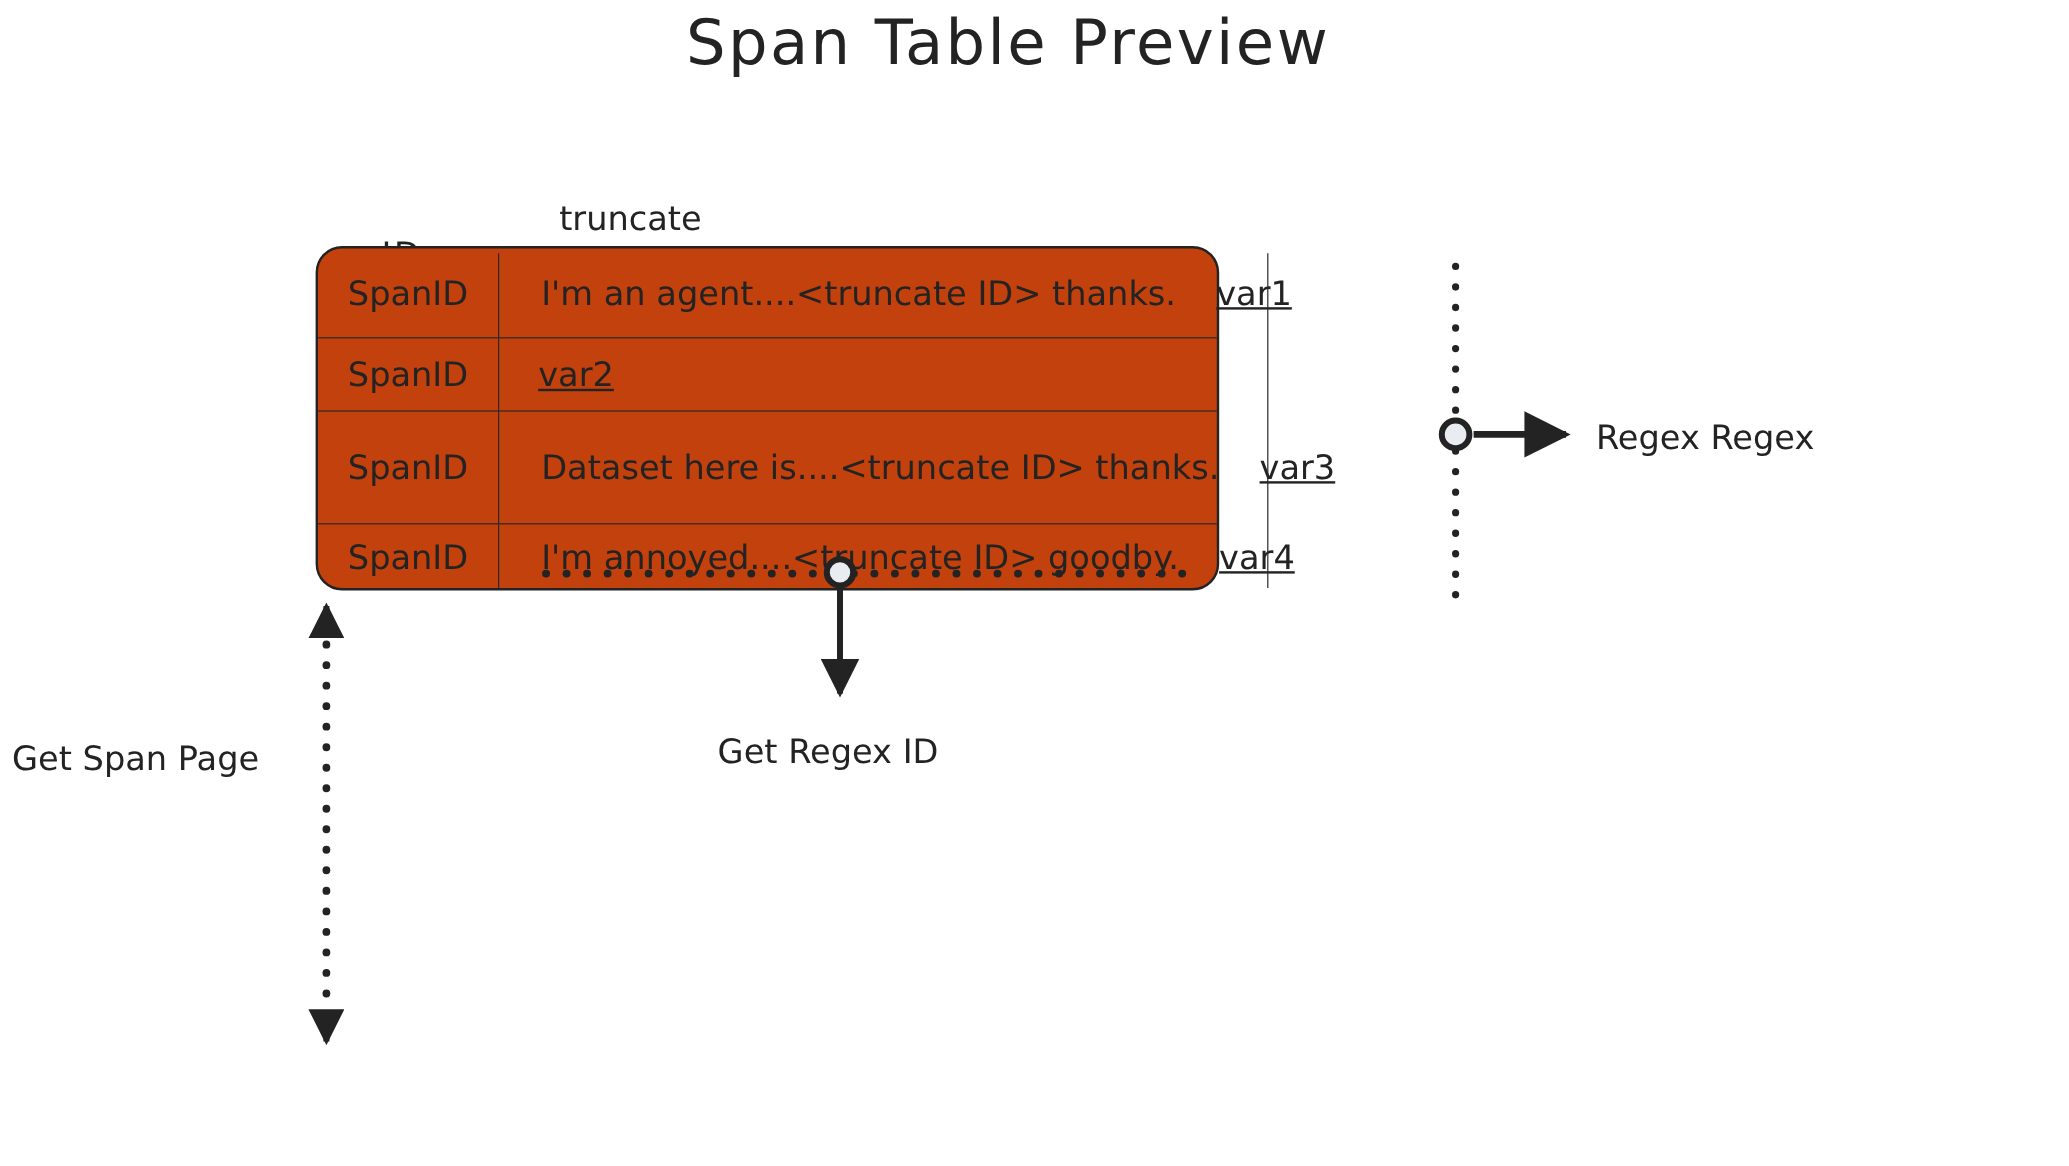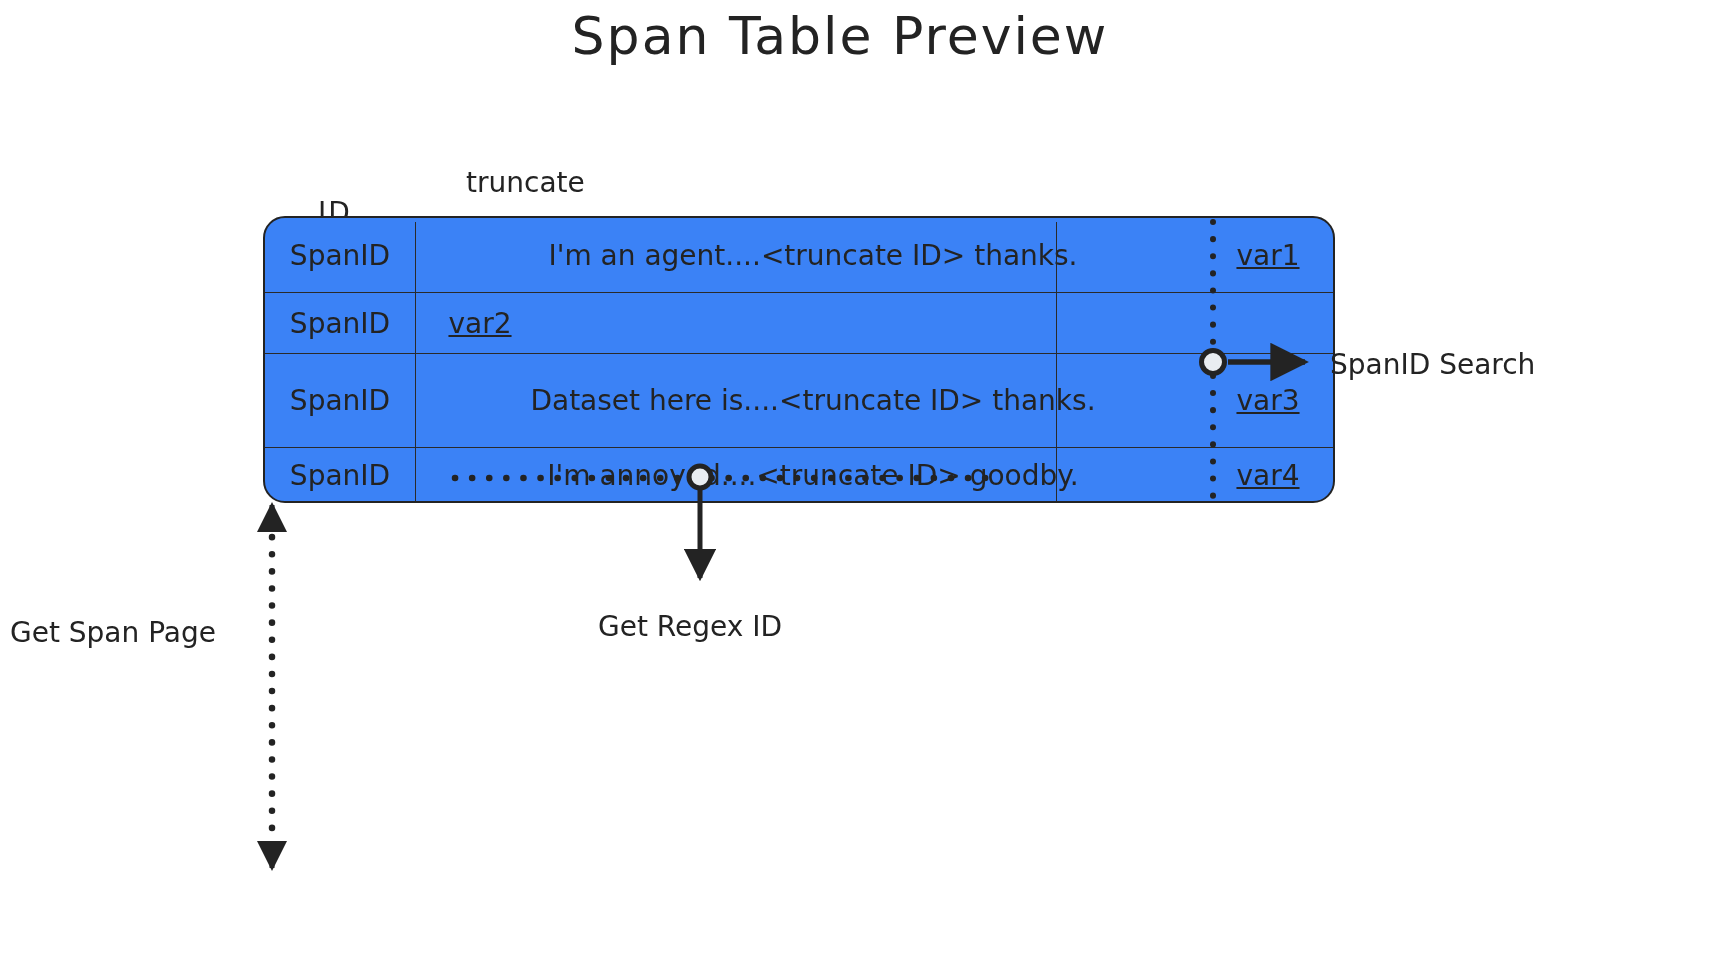--- a/index.html
+++ b/index.html
@@ -39,27 +39,27 @@
     color: #232323;
     white-space: nowrap;
   }
   #caption-id      { left: 318px; top: 160px; letter-spacing: 2px; margin-top: 36px; }
   #caption-messages{ left: 466px; top: 166px; }
 
   
   #span-table {
     position: absolute;
     left: 263px;
-    top: 216px;
-    width: 1072px;
+    top: 205px;
+    width: 753px;
     height: 287px;
     border: 2.2px solid #232323;
     border-radius: 22px;
     box-sizing: border-box;
-    background: #3b82f6;
+    background: #c2410c;
   }
   .table-row {
     position: absolute;
     left: 0;
     width: 100%;
     box-sizing: border-box;
     display: flex;
     align-items: center;
   }
   #row-0 { top: 0px;   height: 74px; }
@@ -72,21 +72,21 @@
     flex: none;
     text-align: center;
     font-size: 28px;
     box-sizing: border-box;
     white-space: nowrap;
   }
   .cell-msg {
     flex: 1 1 auto;
     font-size: 28px;
     box-sizing: border-box;
-    padding-left: 8px;
+    padding-left: 36px;
     white-space: nowrap;
     text-align: center;
   }
   .cell-var {
     width: 130px;
     flex: none;
     text-align: center;
     font-size: 28px;
     box-sizing: border-box;
     white-space: nowrap;
@@ -184,15 +184,15 @@
 
   <circle cx="700" cy="477" r="11" fill="#e9edf1" stroke="#232323" stroke-width="5"></circle>
 
   <line x1="700" y1="490" x2="700" y2="578" stroke="#232323" stroke-width="5" marker-end="url(#arrow-down)"></line>
 
   <line x1="272" y1="520" x2="272" y2="848" stroke="#232323" stroke-width="6.5" stroke-linecap="round" stroke-dasharray="0.1 17"></line>
   <line x1="272" y1="527" x2="272" y2="505" stroke="#232323" stroke-width="5" marker-end="url(#arrow-updown)"></line>
   <line x1="272" y1="843" x2="272" y2="868" stroke="#232323" stroke-width="5" marker-end="url(#arrow-updown)"></line>
 </svg>
 
-<div class="annotation-label" id="label-regex-search">SpanID Search</div>
+<div class="annotation-label" id="label-regex-search">Regex Regex</div>
 <div class="annotation-label" id="label-get-span-id">Get Regex ID</div>
 <div class="annotation-label" id="label-get-span-page">Get Span Page</div>
 
 </body></html>

